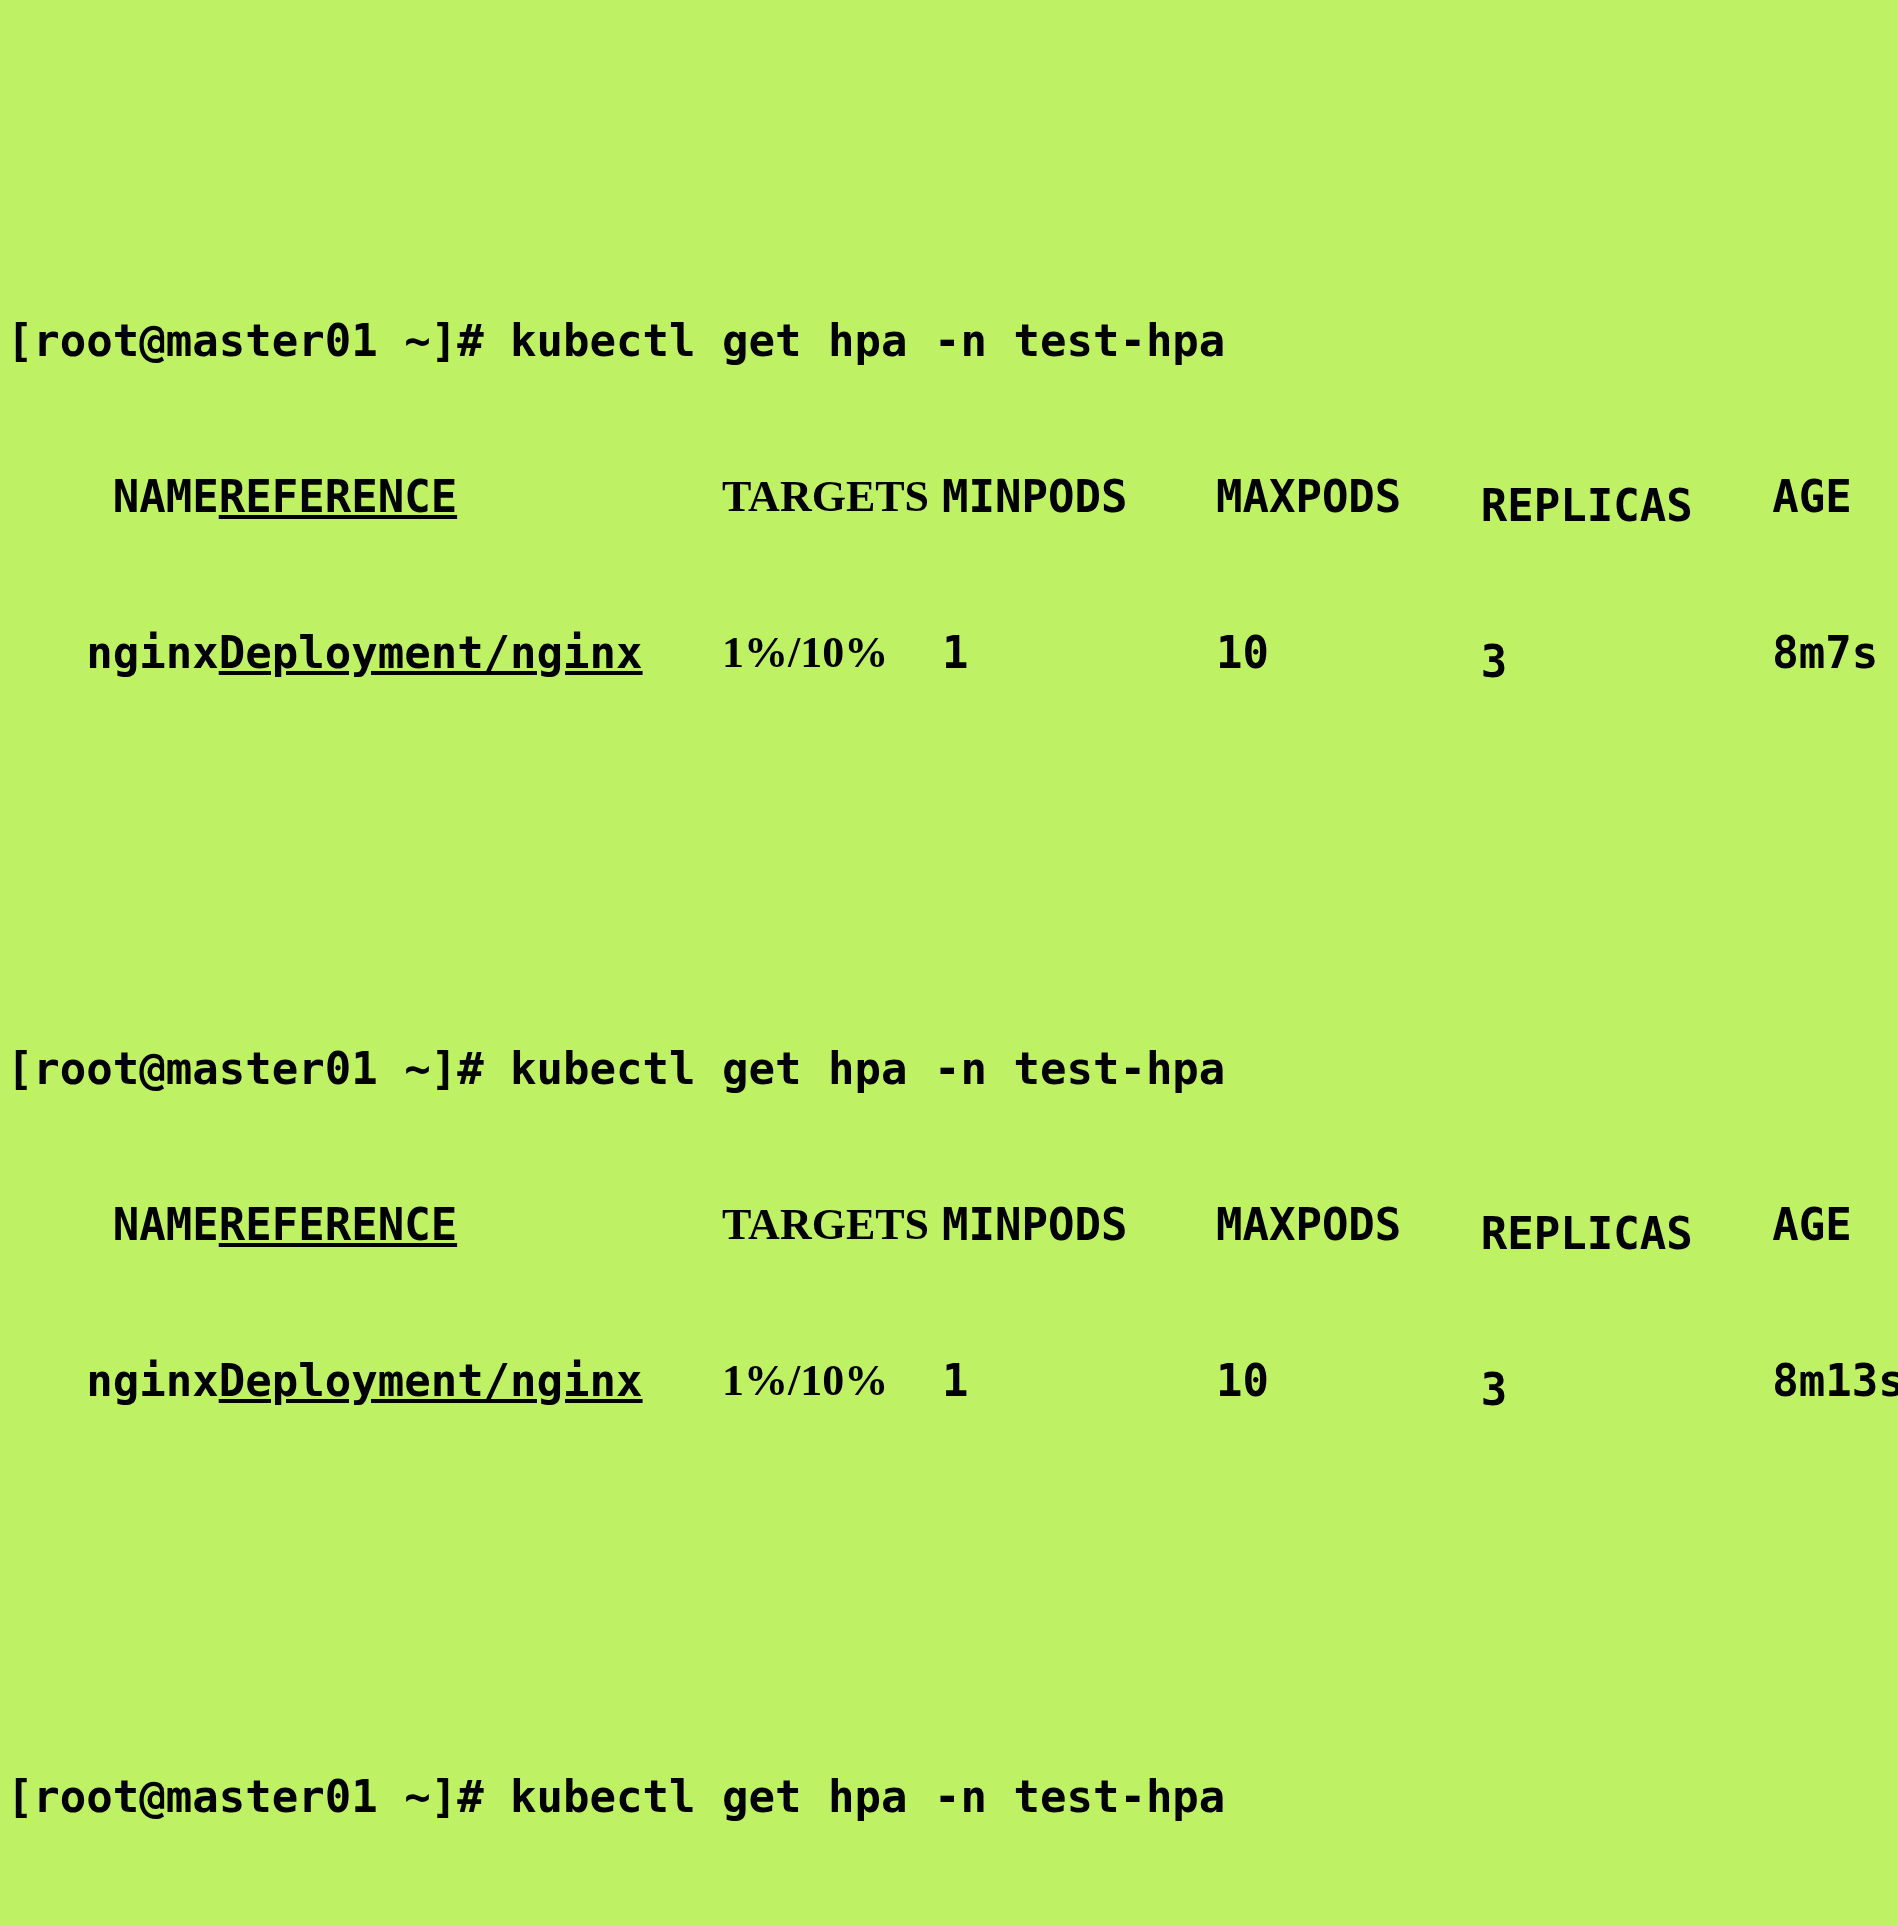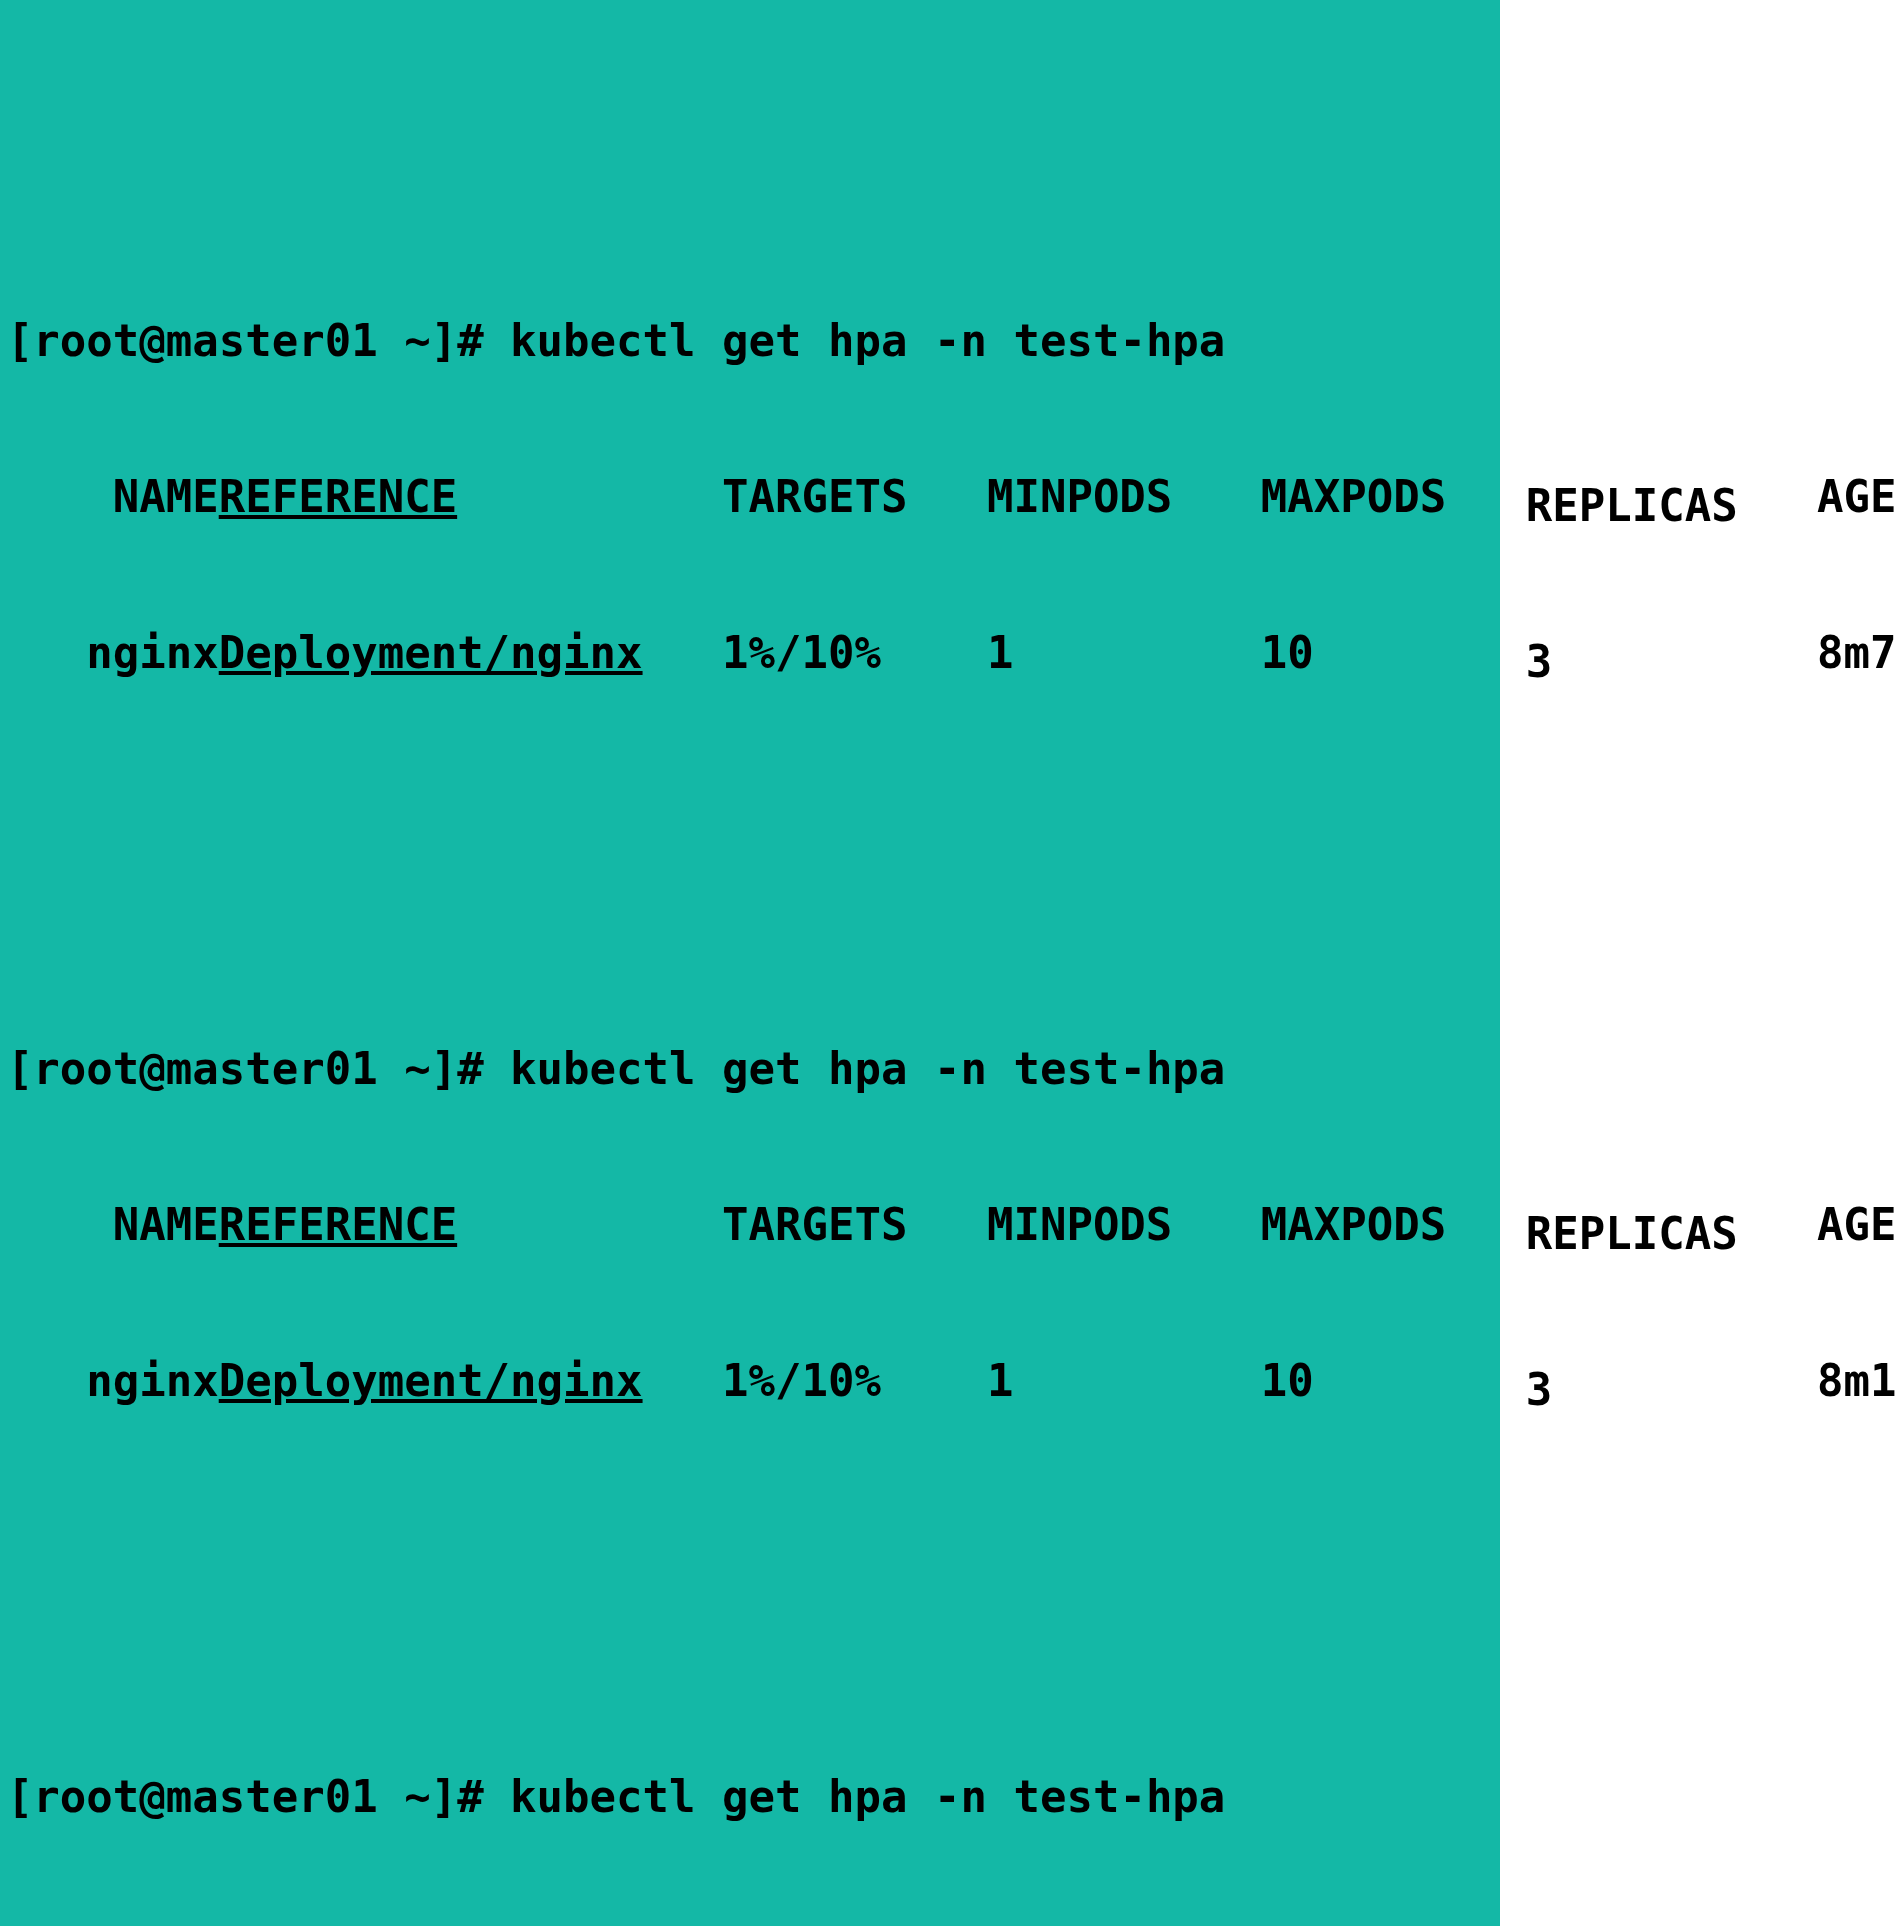--- a/index.html
+++ b/index.html
@@ -6,45 +6,45 @@
     margin: 0;
     padding: 0;
     background: #ffffff;
   }
   body {
     width: 1898px;
     height: 1926px;
     overflow: hidden;
   }
   .terminal {
-    width: 1500px;
+    width: 1898px;
     height: 1926px;
     box-sizing: border-box;
     padding: 2.7px 0 0 6.8px;
-    background: #14b8a6;
+    background: #bef264;
     color: #000000;
     font-family: "DejaVu Sans Mono", "Liberation Mono", monospace;
     font-weight: bold;
     font-size: 44px;
     line-height: 52px;
     white-space: pre;
     font-variant-ligatures: none;
   }
   .line {
     height: 52px;
     white-space: pre;
   }
   .cell {
     display: inline-block;
     vertical-align: top;
     white-space: pre;
   }
   .c0 { width: 8ch; text-align: right; }
   .c1 { width: 19ch; text-decoration: underline; }
-  .c2 { width: 10ch; }
+  .c2 { width: 10ch; font-family: Liberation Serif, serif; }
   .c3 { width: 10ch; }
   .c4 { width: 10ch; margin-left: 9px; }
   .c5 { width: 11ch; margin-top: 9px; }
   .c6 { width: auto; }
   .cmd { margin-left: 1ch; }
 </style>
 </head>
 <body>
 
 <div class="terminal">

